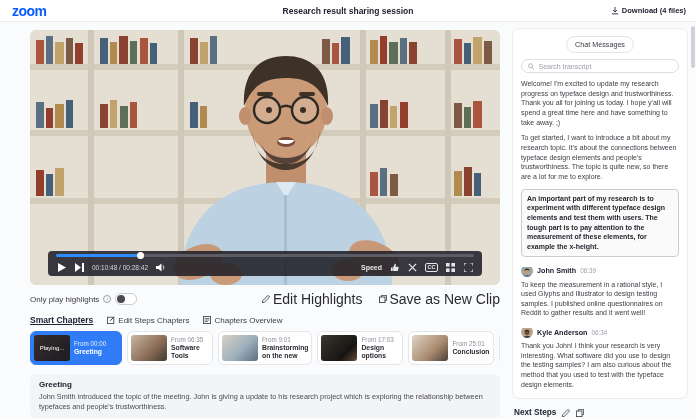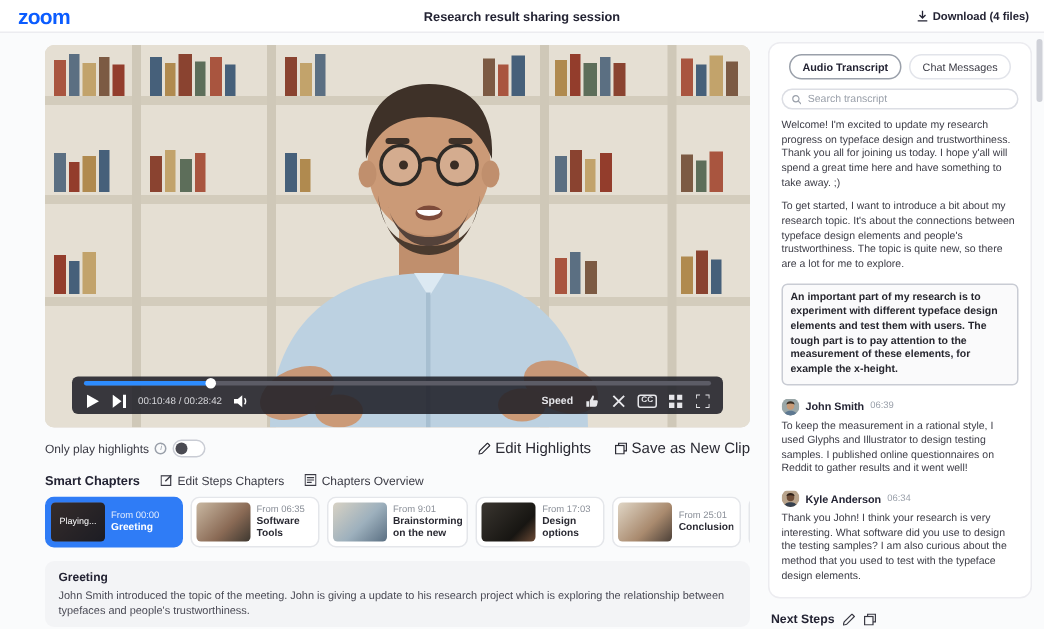--- a/index.html
+++ b/index.html
@@ -32,25 +32,25 @@
   .ctrl-row .speed { font-size:7px; color:#e6e6ea; font-weight:700; }
   .cicon { display:inline-flex; align-items:center; justify-content:center; width:11px; height:11px; cursor:pointer; }
   .ccbox { font-size:5.5px; font-weight:700; color:#e6e6ea; border:1px solid #e6e6ea; border-radius:2px; padding:0 1.5px; line-height:7px; }
 
   .under-row { display:flex; align-items:center; justify-content:space-between; margin-top:7px; height:14px; }
   .uleft { display:flex; align-items:center; gap:4px; font-size:8px; color:#3a3a44; }
   .info-i { width:8px; height:8px; border:1px solid #9aa0aa; border-radius:50%; color:#9aa0aa;
             font-size:5.5px; display:inline-flex; align-items:center; justify-content:center; font-style:italic; }
   .switch { position:relative; width:22px; height:12px; border:1px solid #c9ccd4; background:#fff; border-radius:7px; cursor:pointer; }
   .switch .knob { position:absolute; left:1px; top:1px; width:8px; height:8px; background:#4a4a52; border-radius:50%; }
-  .uright { display:flex; align-items:center; gap:16px; font-size:10px; color:#2a2a33; }
+  .uright { display:flex; align-items:center; gap:16px; font-size:14px; color:#2a2a33; }
   .uright .act { display:flex; align-items:center; gap:3px; cursor:pointer; }
 
   .chap-head { display:flex; align-items:center; gap:14px; margin-top:8px; height:12px; }
-  .chap-title { font-size:8.5px; font-weight:700; color:#232333; }
+  .chap-title { font-size:8.5px; font-weight:700; color:#232333;text-decoration:underline; }
   .chap-act { display:flex; align-items:center; gap:3px; font-size:8px; color:#3a3a44; cursor:pointer; }
 
   .cards { display:flex; gap:5px; margin-top:5px; height:36px; overflow:hidden; width:470px; }
   .card { flex:0 0 86px; height:34px; background:#fff; border:1px solid #e4e6ea; border-radius:6px;
           display:flex; align-items:center; gap:4px; padding:3px; cursor:pointer; }
   .card.active { flex-basis:92px; background:#2f7cf6; border-color:#2f7cf6; }
   .thumb { position:relative; flex:0 0 36px; height:26px; border-radius:3px; overflow:hidden; }
   .thumb .ovl { position:absolute; inset:0; background:rgba(20,20,26,.62); color:#fff; font-size:6px;
                 display:flex; align-items:center; justify-content:center; }
   .cmeta { display:flex; flex-direction:column; gap:1px; min-width:0; }
@@ -350,21 +350,20 @@
 
     <div class="summary">
       <h4>Greeting</h4>
       <p>John Smith introduced the topic of the meeting. John is giving a update to his research project which is exploring the relationship between typefaces and people's trustworthiness.</p>
     </div>
   </div>
 
   <div class="side">
     <div class="panel">
       <div class="tabs">
-        <span class="tab active">Audio Transcript</span>
         <span class="tab">Chat Messages</span>
       </div>
       <div class="search">
         <svg width="7" height="7" viewBox="0 0 10 10">
             <circle cx="4" cy="4" r="3.2" fill="none" stroke="#9aa0aa" stroke-width="1.2"></circle>
             <path d="M6.5 6.5 L9.5 9.5" stroke="#9aa0aa" stroke-width="1.2"></path>
           </svg>
         <input type="text" placeholder="Search transcript" style="">
       </div>
 

